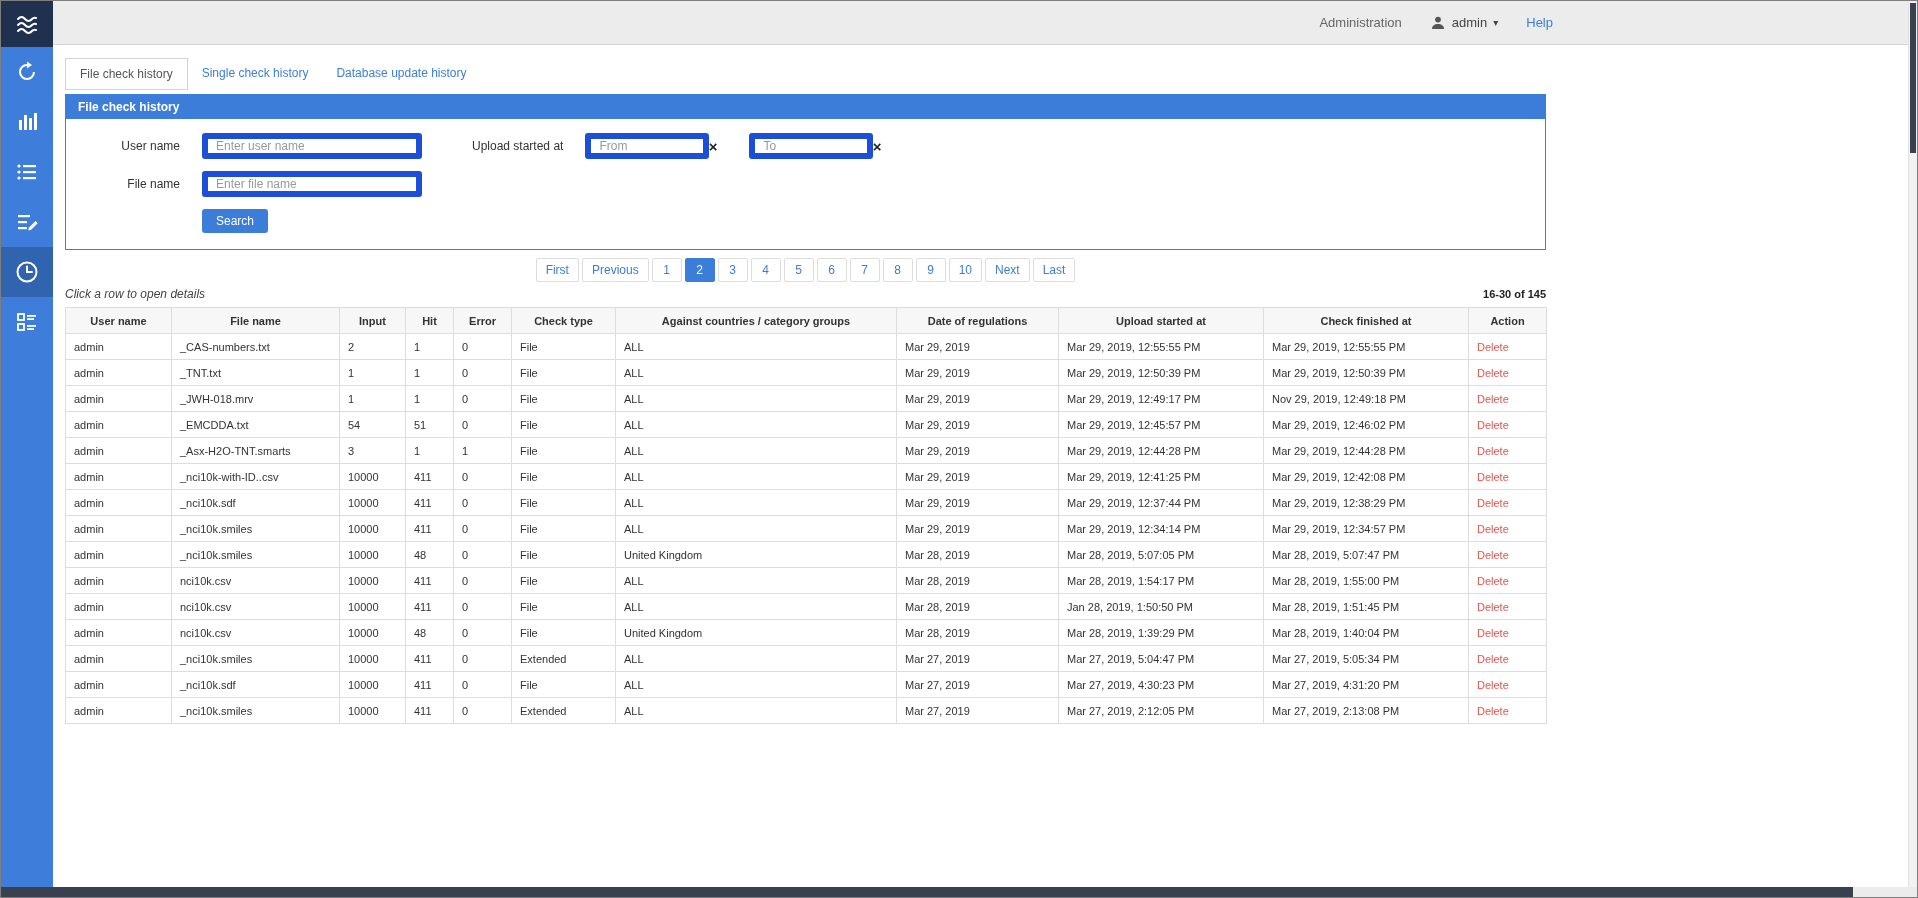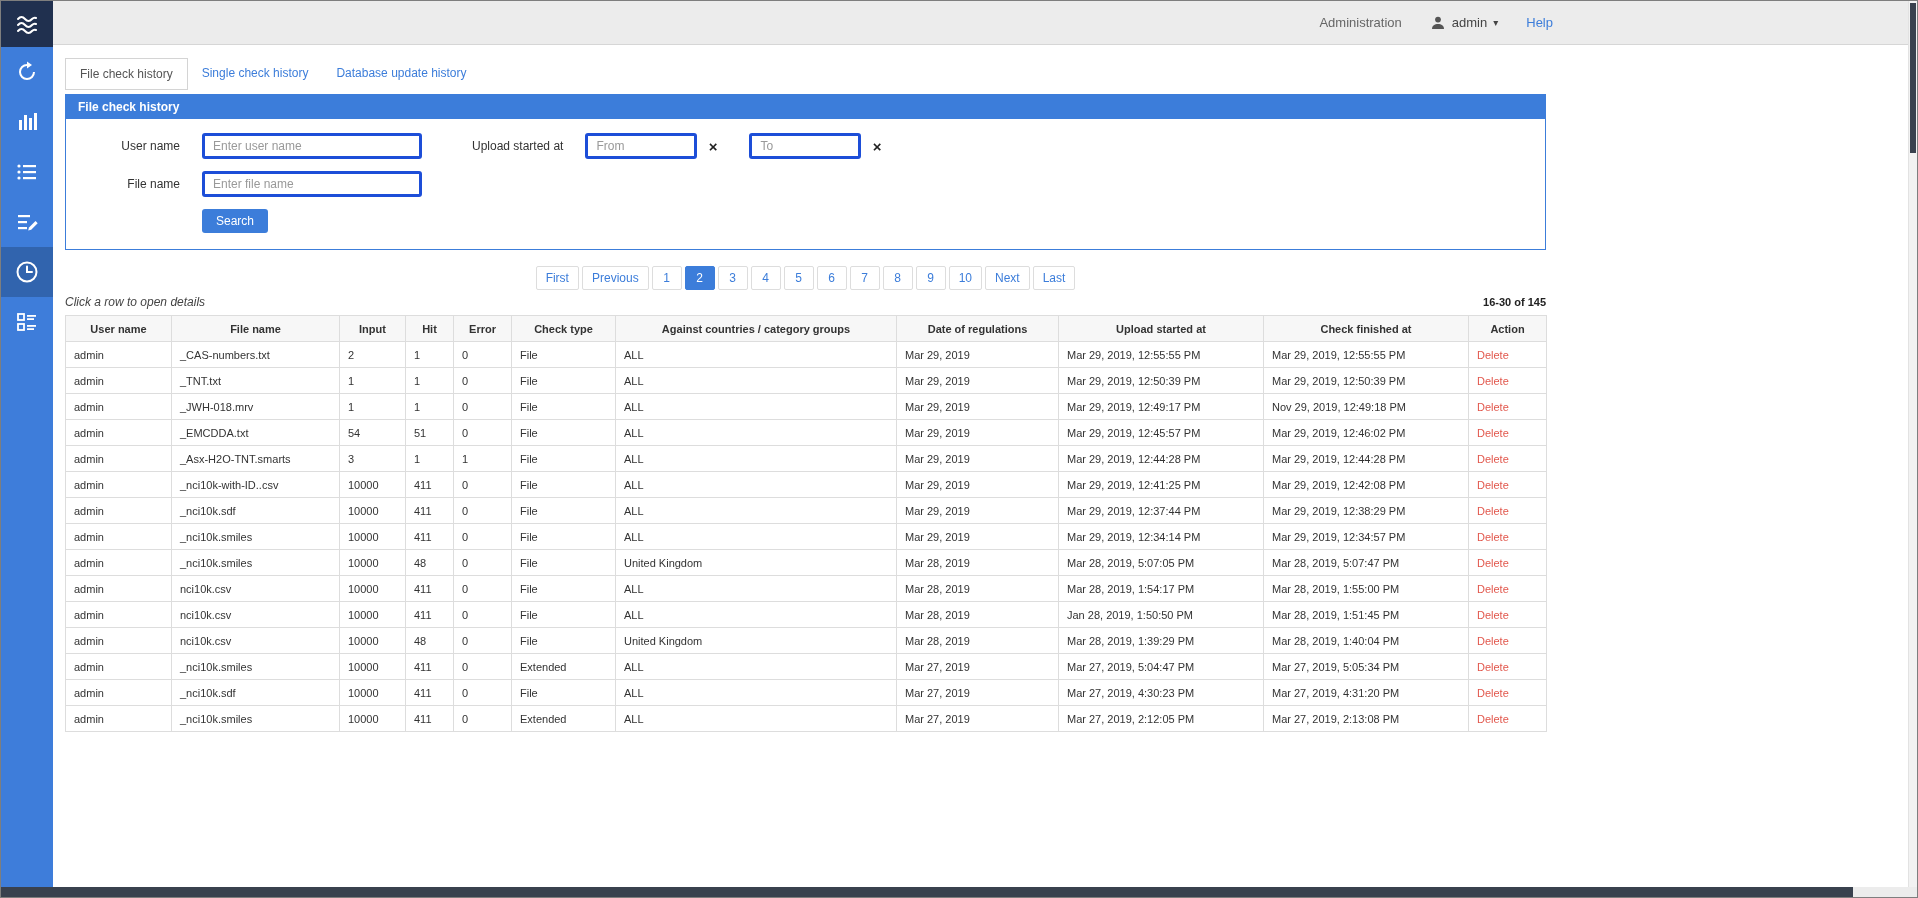--- a/index.html
+++ b/index.html
@@ -32,33 +32,33 @@
   .tab{padding:8px 14px;font-size:12px;color:#3c7dda;cursor:pointer;}
   .tab.active{background:#fff;border:1px solid #d4d4d4;color:#555;cursor:default;}
   
   .panel{border:1px solid #3c7dda;margin-top:4px;}
   .panel-header{height:24px;line-height:24px;background:#3c7dda;color:#fff;
     font-size:12px;font-weight:bold;padding-left:12px;}
   .panel-body{padding:14px 0 16px 0;}
   .form-row{display:flex;align-items:center;margin-bottom:12px;}
   .form-row:last-child{margin-bottom:0;}
   .lbl{width:136px;text-align:right;padding-right:22px;box-sizing:border-box;font-size:12px;color:#333;}
-  input.text{width:220px;height:26px;border:3px solid #1d4ed8;border-radius:3px;
+  input.text{width:220px;height:26px;border:6px solid #1d4ed8;border-radius:3px;
     padding:0 8px;font-size:12px;color:#333;box-sizing:border-box;outline:none;background:#fff;}
   input::placeholder{color:#999;}
   .range-lbl{margin-left:50px;font-size:12px;color:#333;}
   .date-wrap{position:relative;margin-left:22px;width:140px;}
   .date-wrap.second{margin-left:24px;}
-  .date-wrap input.text{width:112px;padding-right:8px;}
+  .date-wrap input.text{width:124px;padding-right:8px;}
   .clear-x{position:absolute;right:8px;top:50%;transform:translateY(-50%);
     font-weight:bold;font-size:15px;color:#222;cursor:pointer;line-height:1;}
   .search-btn{margin-left:136px;background:#3c7dda;color:#fff;border:none;border-radius:3px;
     font-size:12px;padding:5px 14px;height:24px;cursor:pointer;}
   
-  .pagination{display:flex;justify-content:center;gap:3px;margin-top:16px;}
+  .pagination{display:flex;justify-content:center;gap:3px;margin-top:8px;}
   .pg-btn{font-size:12px;color:#3c7dda;border:1px solid #ddd;background:#fff;border-radius:2px;
     padding:4px 9px;min-width:10px;text-align:center;cursor:pointer;}
   .pg-btn.active{background:#3c7dda;border-color:#3c7dda;color:#fff;}
   
   .hint-row{display:flex;justify-content:space-between;align-items:baseline;margin-top:5px;}
   .hint{font-style:italic;font-size:12px;color:#444;}
   .range-count{font-size:11px;font-weight:bold;color:#222;}
   
   table.history{border-collapse:collapse;width:1481px;margin-top:6px;font-size:11px;color:#333;table-layout:fixed;}
   table.history th{border:1px solid #ddd;background:#f7f7f7;font-weight:bold;text-align:center;

